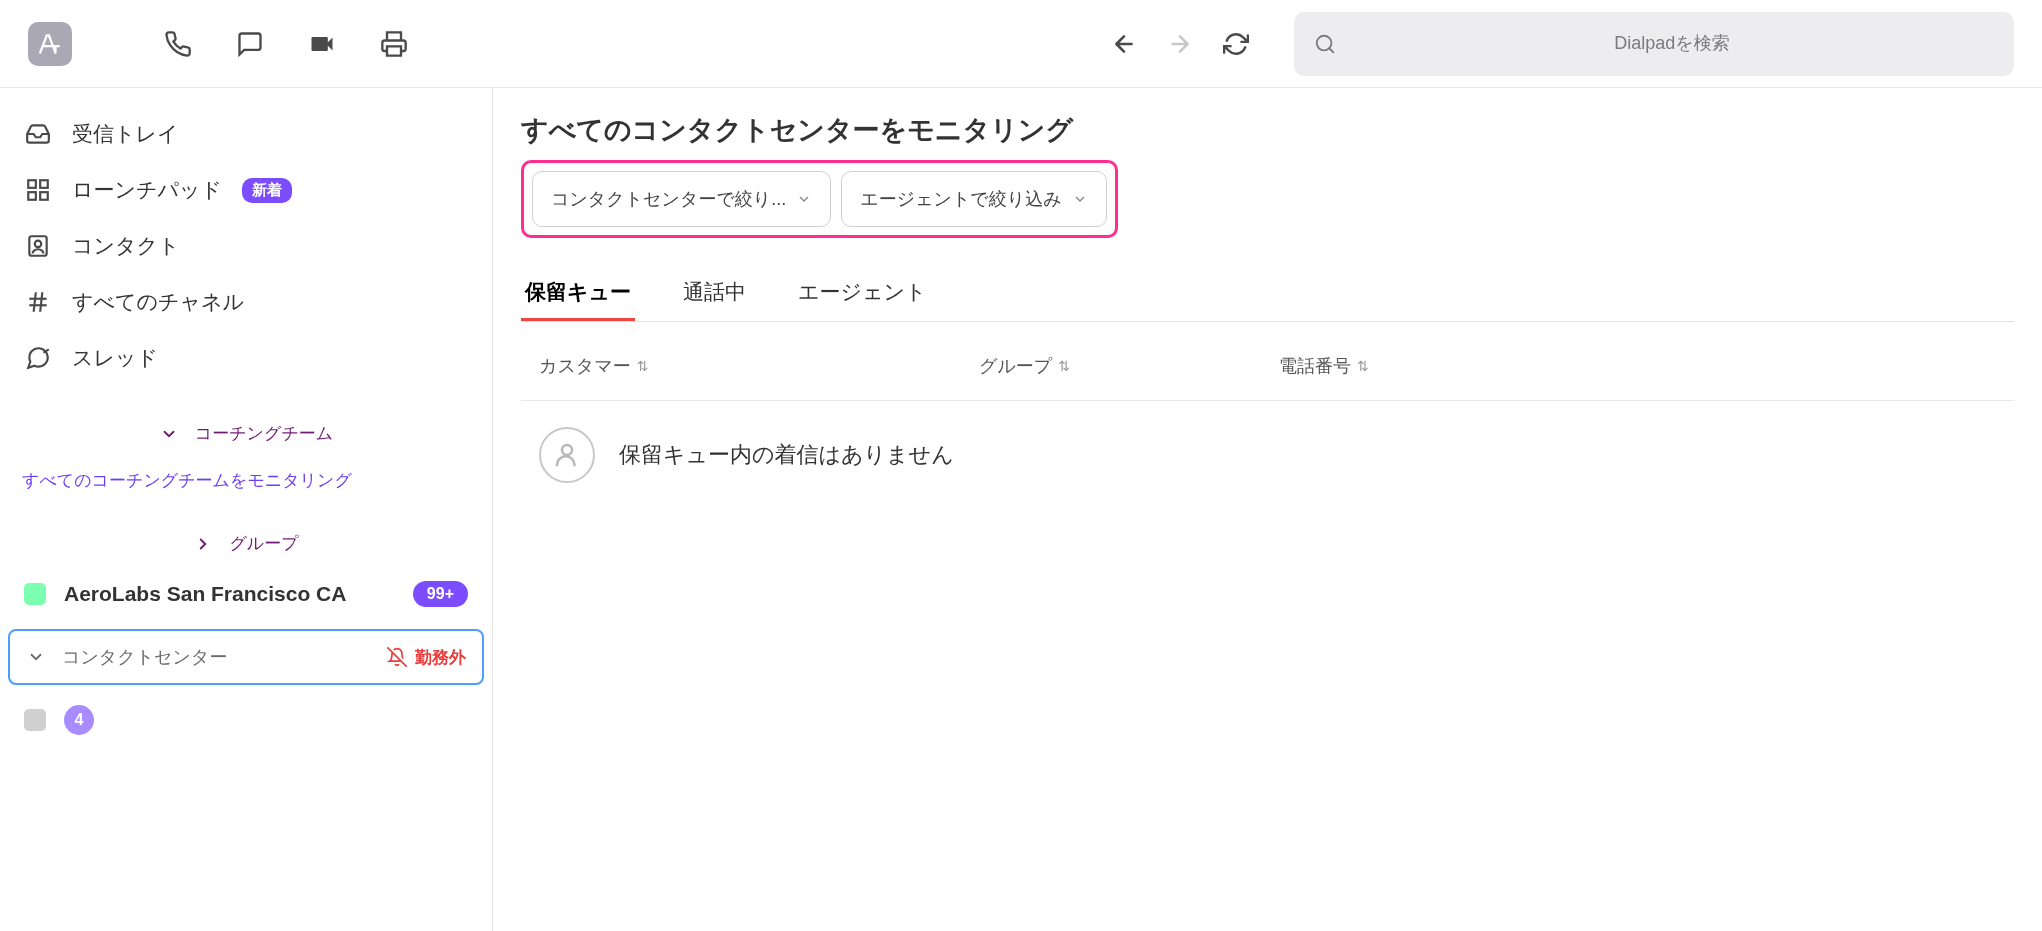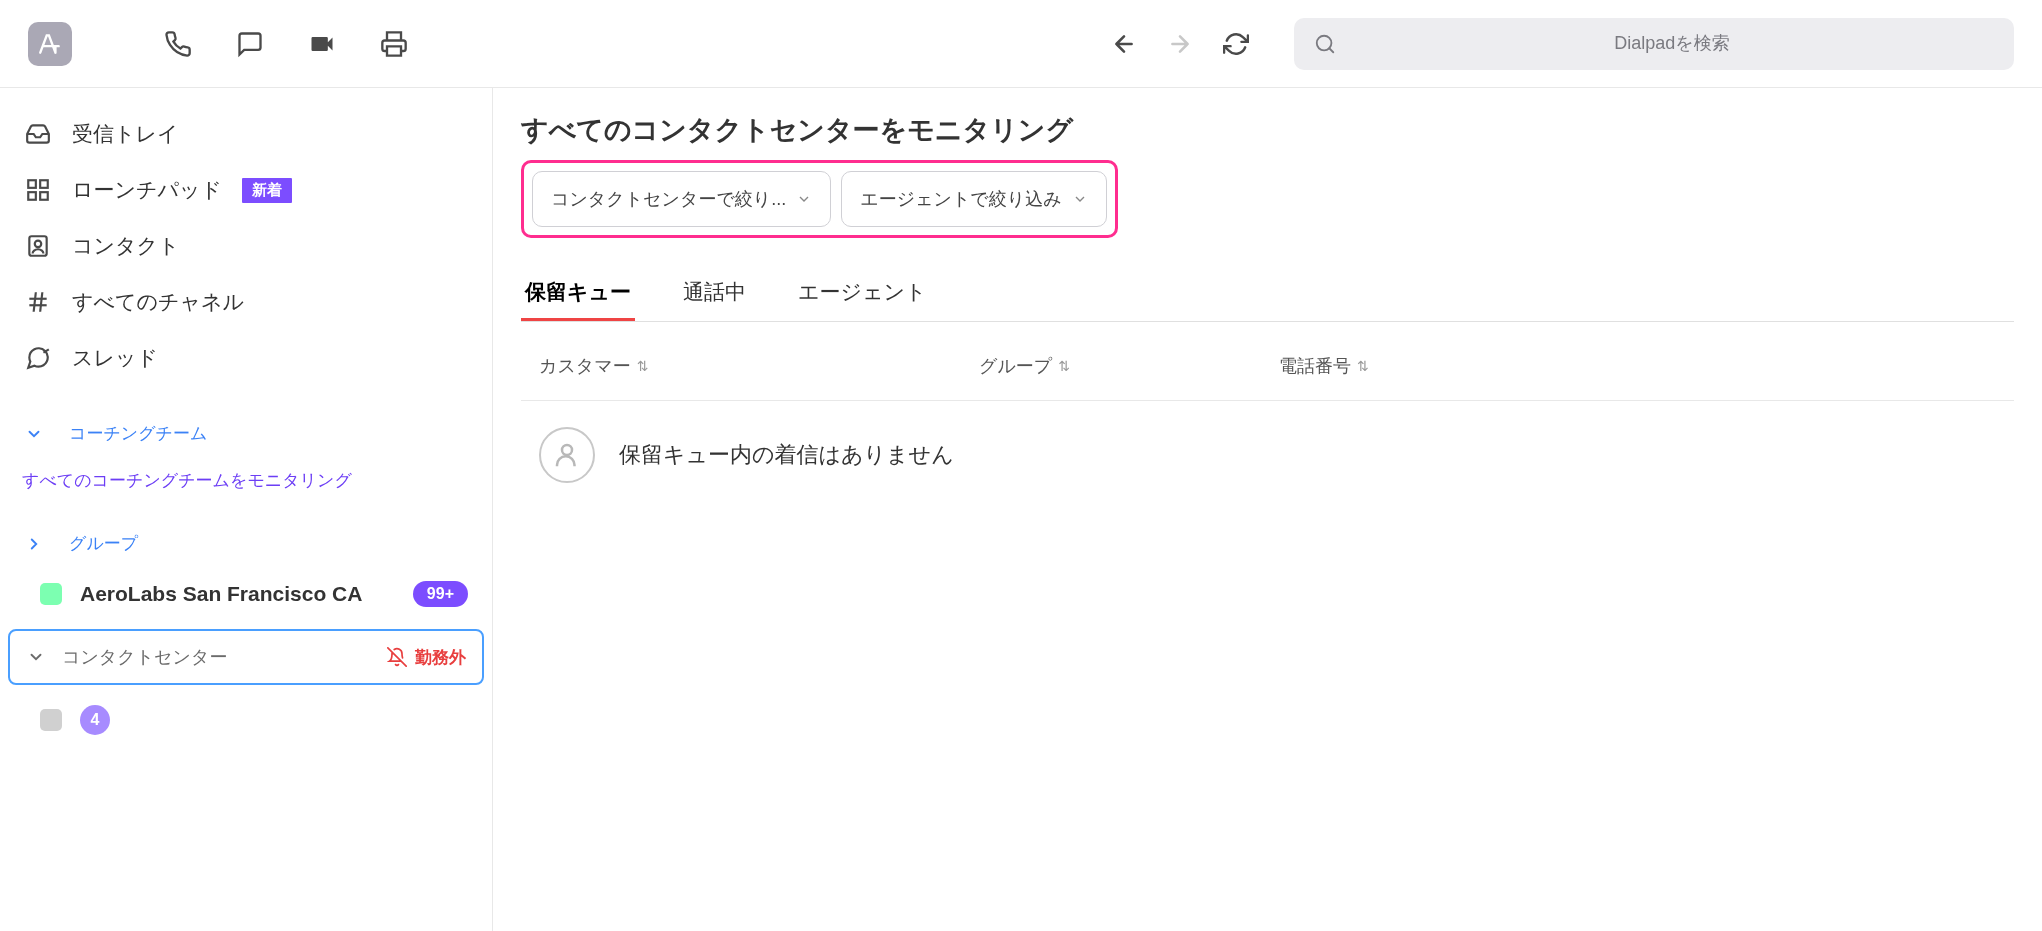--- a/index.html
+++ b/index.html
@@ -5,36 +5,36 @@
     * { margin: 0; padding: 0; box-sizing: border-box; }
     body { font-family: -apple-system, BlinkMacSystemFont, "Segoe UI", sans-serif; background: #fff; color: #333; overflow: hidden; }
     
     .topbar { height: 88px; display: flex; align-items: center; padding: 0 28px; border-bottom: 1px solid #e8e8e8; gap: 20px; }
     .logo { width: 44px; height: 44px; background: #aaa8b5; border-radius: 10px; display: flex; align-items: center; justify-content: center; }
     .topbar-icons { display: flex; gap: 40px; margin-left: 70px; }
     .topbar-icon { width: 32px; height: 32px; display: flex; align-items: center; justify-content: center; cursor: pointer; color: #4a4a4a; }
     .nav-icons { display: flex; gap: 28px; margin-left: auto; margin-right: 24px; }
     .nav-icon { width: 28px; height: 28px; display: flex; align-items: center; justify-content: center; cursor: pointer; color: #4a4a4a; }
     .nav-icon.disabled { color: #c8c8c8; cursor: default; }
-    .search-box { flex: 1; max-width: 720px; height: 52px; background: #ededf0; border-radius: 10px; display: flex; align-items: center; padding: 0 20px; gap: 14px; }
+    .search-box { flex: 1; max-width: 720px; height: 64px; background: #ededf0; border-radius: 10px; display: flex; align-items: center; padding: 0 20px; gap: 14px; }
     .search-input { flex: 1; border: none; background: transparent; font-size: 18px; text-align: center; outline: none; color: #6b6b6b; }
     .search-input::placeholder { color: #7a7a80; }
     
     .layout { display: flex; height: calc(100vh - 88px); }
     .sidebar { width: 493px; border-right: 1px solid #e8e8e8; padding: 18px 0; overflow-y: auto; }
     
     .nav-item { display: flex; align-items: center; padding: 14px 24px; gap: 20px; cursor: pointer; font-size: 21px; font-weight: 500; color: #333; }
     .nav-item-icon { width: 28px; height: 28px; display: flex; align-items: center; justify-content: center; color: #4a4a4a; }
-    .badge-new { background: #7c4dff; color: #fff; font-size: 15px; font-weight: 600; padding: 3px 10px; border-radius: 1px; }
-    
-    .section-header { display: flex; align-items: center; padding: 14px 24px; gap: 25px; cursor: pointer; font-size: 17px; color: #3b82f6; font-weight: 500; }
+    .badge-new { background: #7c4dff; color: #fff; font-size: 15px; font-weight: 600; padding: 3px 10px; border-radius: 10px; }
+    
+    .section-header { display: flex; align-items: center; padding: 14px 24px; gap: 16px; cursor: pointer; font-size: 17px; color: #701a75; font-weight: 500; justify-content: center; }
     .section-chevron { width: 20px; height: 20px; display: flex; align-items: center; justify-content: center; }
     .section-link { color: #6c3ef5; font-size: 17px; padding: 10px 22px; cursor: pointer; display: block; }
     
-    .group-item { display: flex; align-items: center; padding: 12px 24px; gap: 18px; cursor: pointer; margin-left: 16px; }
+    .group-item { display: flex; align-items: center; padding: 12px 24px; gap: 18px; cursor: pointer; }
     .status-dot { width: 22px; height: 22px; border-radius: 5px; }
     .status-green { background: #7cffb1; }
     .status-gray { background: #d0d0d0; }
     .group-label { font-size: 21px; font-weight: 700; flex: 1; }
     .group-label.regular { font-weight: 600; color: #555; }
     .pill-purple { background: #7c4dff; color: #fff; font-size: 16px; font-weight: 600; padding: 4px 14px; border-radius: 18px; }
     .pill-circle { background: #a78bff; color: #fff; font-size: 16px; font-weight: 600; width: 30px; height: 30px; border-radius: 50%; display: flex; align-items: center; justify-content: center; }
     
     .cc-section { margin: 10px 8px 8px 8px; border: 2px solid #4a9fff; border-radius: 8px; padding: 2px 0; }
     .cc-header { display: flex; align-items: center; padding: 12px 16px; gap: 16px; cursor: pointer; justify-content: center; }

